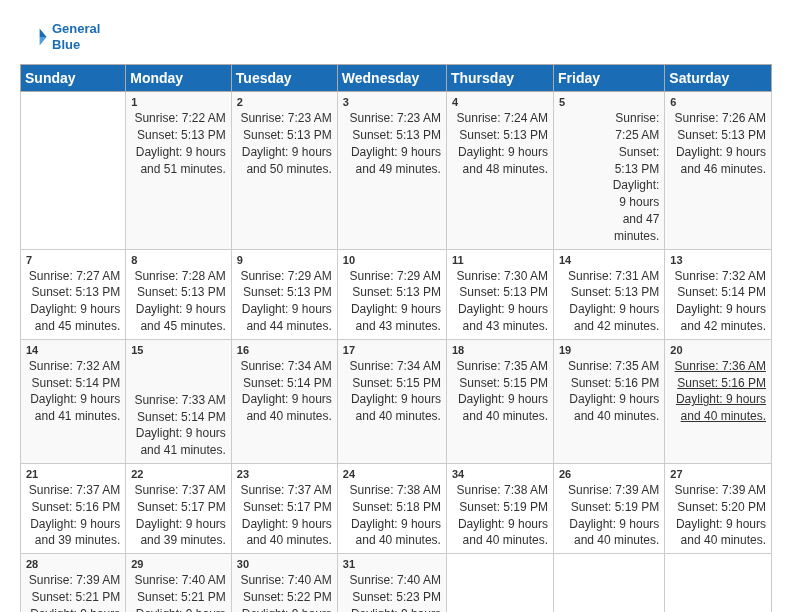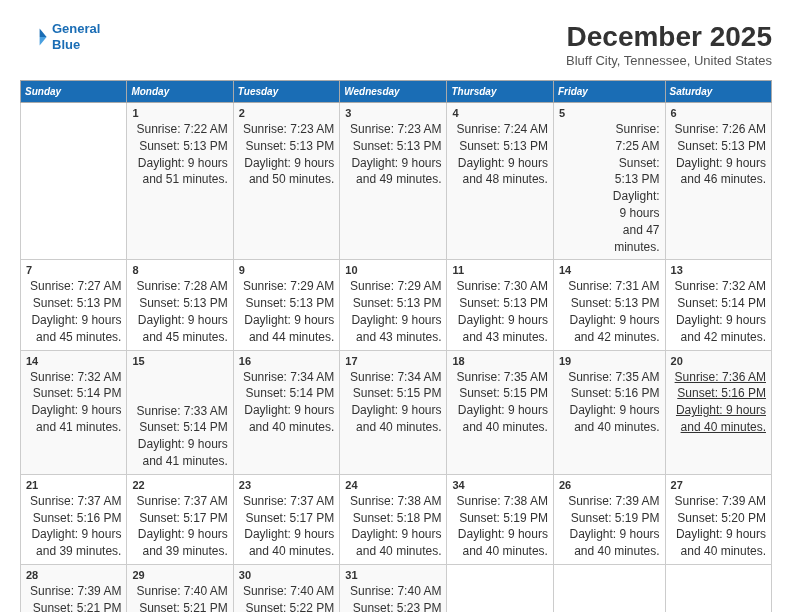--- a/index.html
+++ b/index.html
@@ -53,24 +53,23 @@
     .calendar {
       width: 100%;
       border-collapse: collapse;
       font-size: 10px;
     }
     .calendar thead th {
       background: #1a6db5;
       color: #fff;
       padding: 5px 4px;
       text-align: left;
-      font-size: 10px;
+      font-size: 14px;
       font-weight: bold;
       border: 1px solid #aaa;
-      font-style: italic;
     }
     .calendar tbody td {
       border: 1px solid #ccc;
       vertical-align: top;
       padding: 4px 5px;
       width: 113px;
       min-height: 70px;
       background: #fff;
     }
     .calendar tbody tr:nth-child(odd) td {
@@ -100,24 +99,20 @@
     <div class="logo">
       <svg class="logo-icon" viewBox="0 0 40 40">
         <polygon points="28,8 38,20 28,20" fill="#1a6db5"></polygon>
         <polygon points="28,20 38,20 28,32" fill="#4aa0e0"></polygon>
       </svg>
       <div class="logo-text">
         <div><span class="logo-blue">General</span></div>
         <div><span class="logo-blue">Blue</span></div>
       </div>
     </div>
-    <div class="title-block">
-      <div class="month-title">December 2025</div>
-      <div class="location">Bluff City, Tennessee, United States</div>
-    </div>
   </div>
 
   <table class="calendar">
     <thead>
       <tr>
       <th>Sunday</th>
           <th>Monday</th>
           <th>Tuesday</th>
           <th>Wednesday</th>
           <th>Thursday</th>

